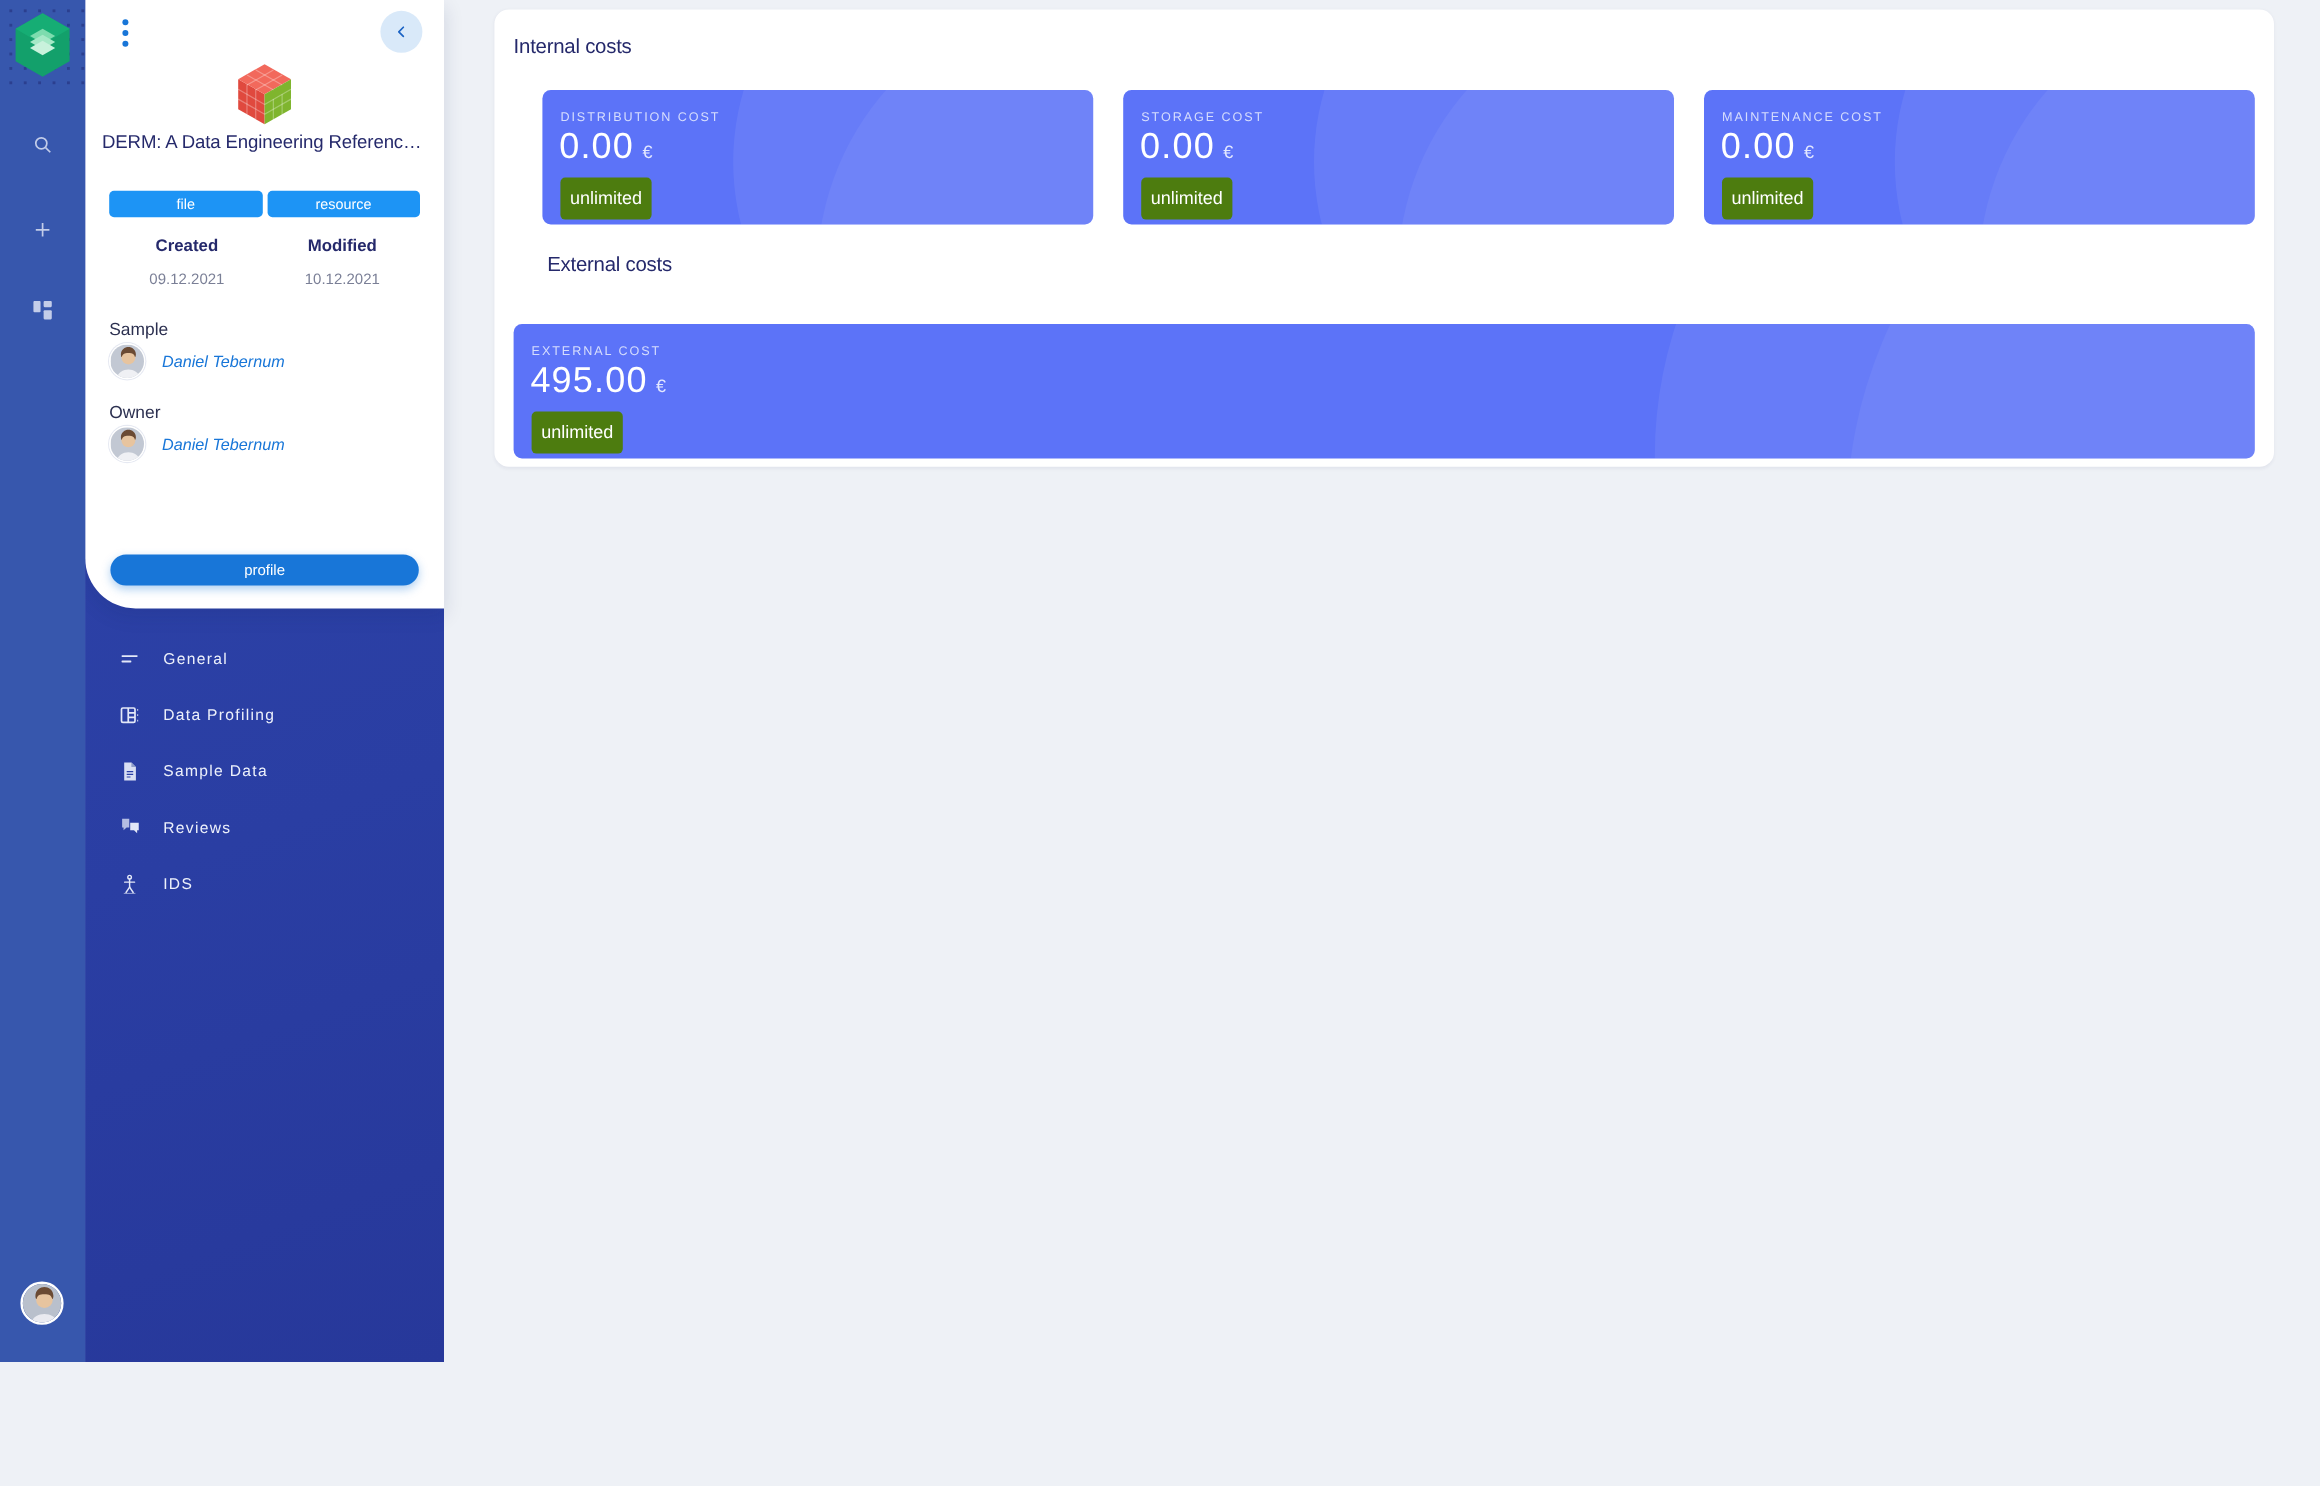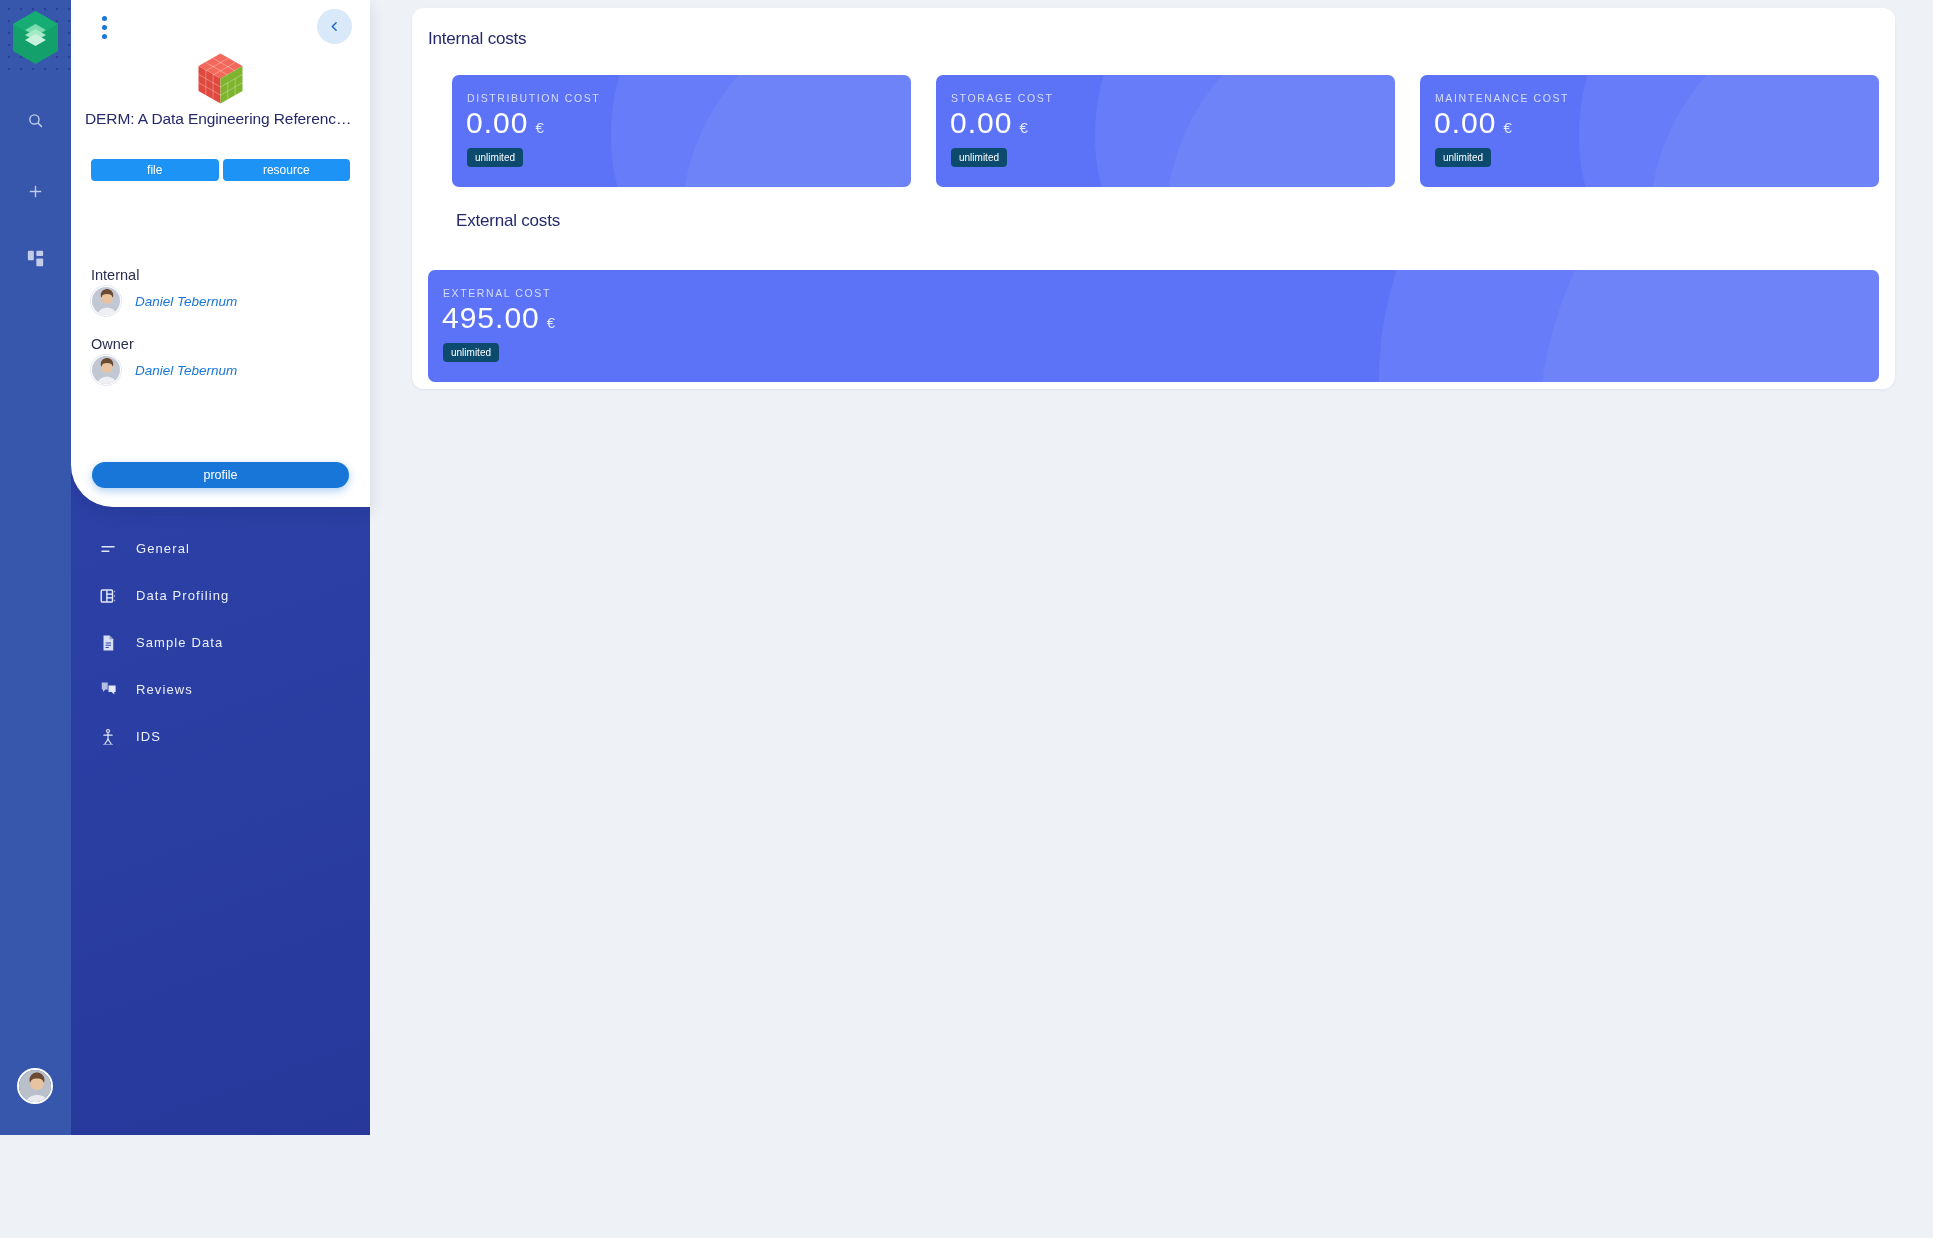--- a/index.html
+++ b/index.html
@@ -249,26 +249,26 @@
   }
   .card-amount {
     position: absolute; left: 14px; top: 30px;
     display: flex; align-items: baseline; gap: 7px;
     color: #ffffff;
   }
   .card-amount .num { font-size: 30px; letter-spacing: 1px; line-height: 1.2; }
   .card-amount .cur { font-size: 15px; color: #e3e8ff; }
   .card-badge {
     position: absolute; left: 15px; top: 73px;
-    height: 19px;
+    height: 35px;
     padding: 0 8px;
     border-radius: 4px;
-    background: #0c4a6e;
+    background: #4d7c0f;
     color: #ffffff;
-    font-size: 10px;
+    font-size: 15px;
     display: flex; align-items: center;
   }
 </style>
 </head>
 <body>
 
 <div id="rail">
   <div id="rail-dots"></div>
 
   <div id="logo-hex">
@@ -352,22 +352,32 @@
       </svg>
     </div>
 
     <div id="asset-title">DERM: A Data Engineering Reference Mo...</div>
 
     <div class="tag-row">
       <div class="tag">file</div>
       <div class="tag">resource</div>
     </div>
 
-
-    <div class="person-label" id="creator-label">Internal</div>
+    <div class="meta-row">
+      <div class="meta-col">
+        <div class="meta-label">Created</div>
+        <div class="meta-value">09.12.2021</div>
+      </div>
+      <div class="meta-col">
+        <div class="meta-label">Modified</div>
+        <div class="meta-value">10.12.2021</div>
+      </div>
+    </div>
+
+    <div class="person-label" id="creator-label">Sample</div>
     <div class="person-row" id="creator-row">
       <div class="person-avatar">
         <svg width="30" height="30" viewBox="0 0 36 36">
           <rect width="36" height="36" fill="#c2c8d3"></rect>
           <circle cx="18" cy="13" r="7" fill="#e7c49f"></circle>
           <path d="M6 36c0-7 6-11 12-11s12 4 12 11z" fill="#eff0f4"></path>
           <path d="M10.5 10c0-5 4-7.5 7.5-7.5S25.5 5 25.5 10c0 1.6-.6 2.6-1 2.6-.5-3-2.4-4.1-6.5-4.1s-6 1.1-6.5 4.1c-.5 0-1-1-1-2.6z" fill="#6b4a33"></path>
         </svg>
       </div>
       <div class="person-name">Daniel Tebernum</div>

